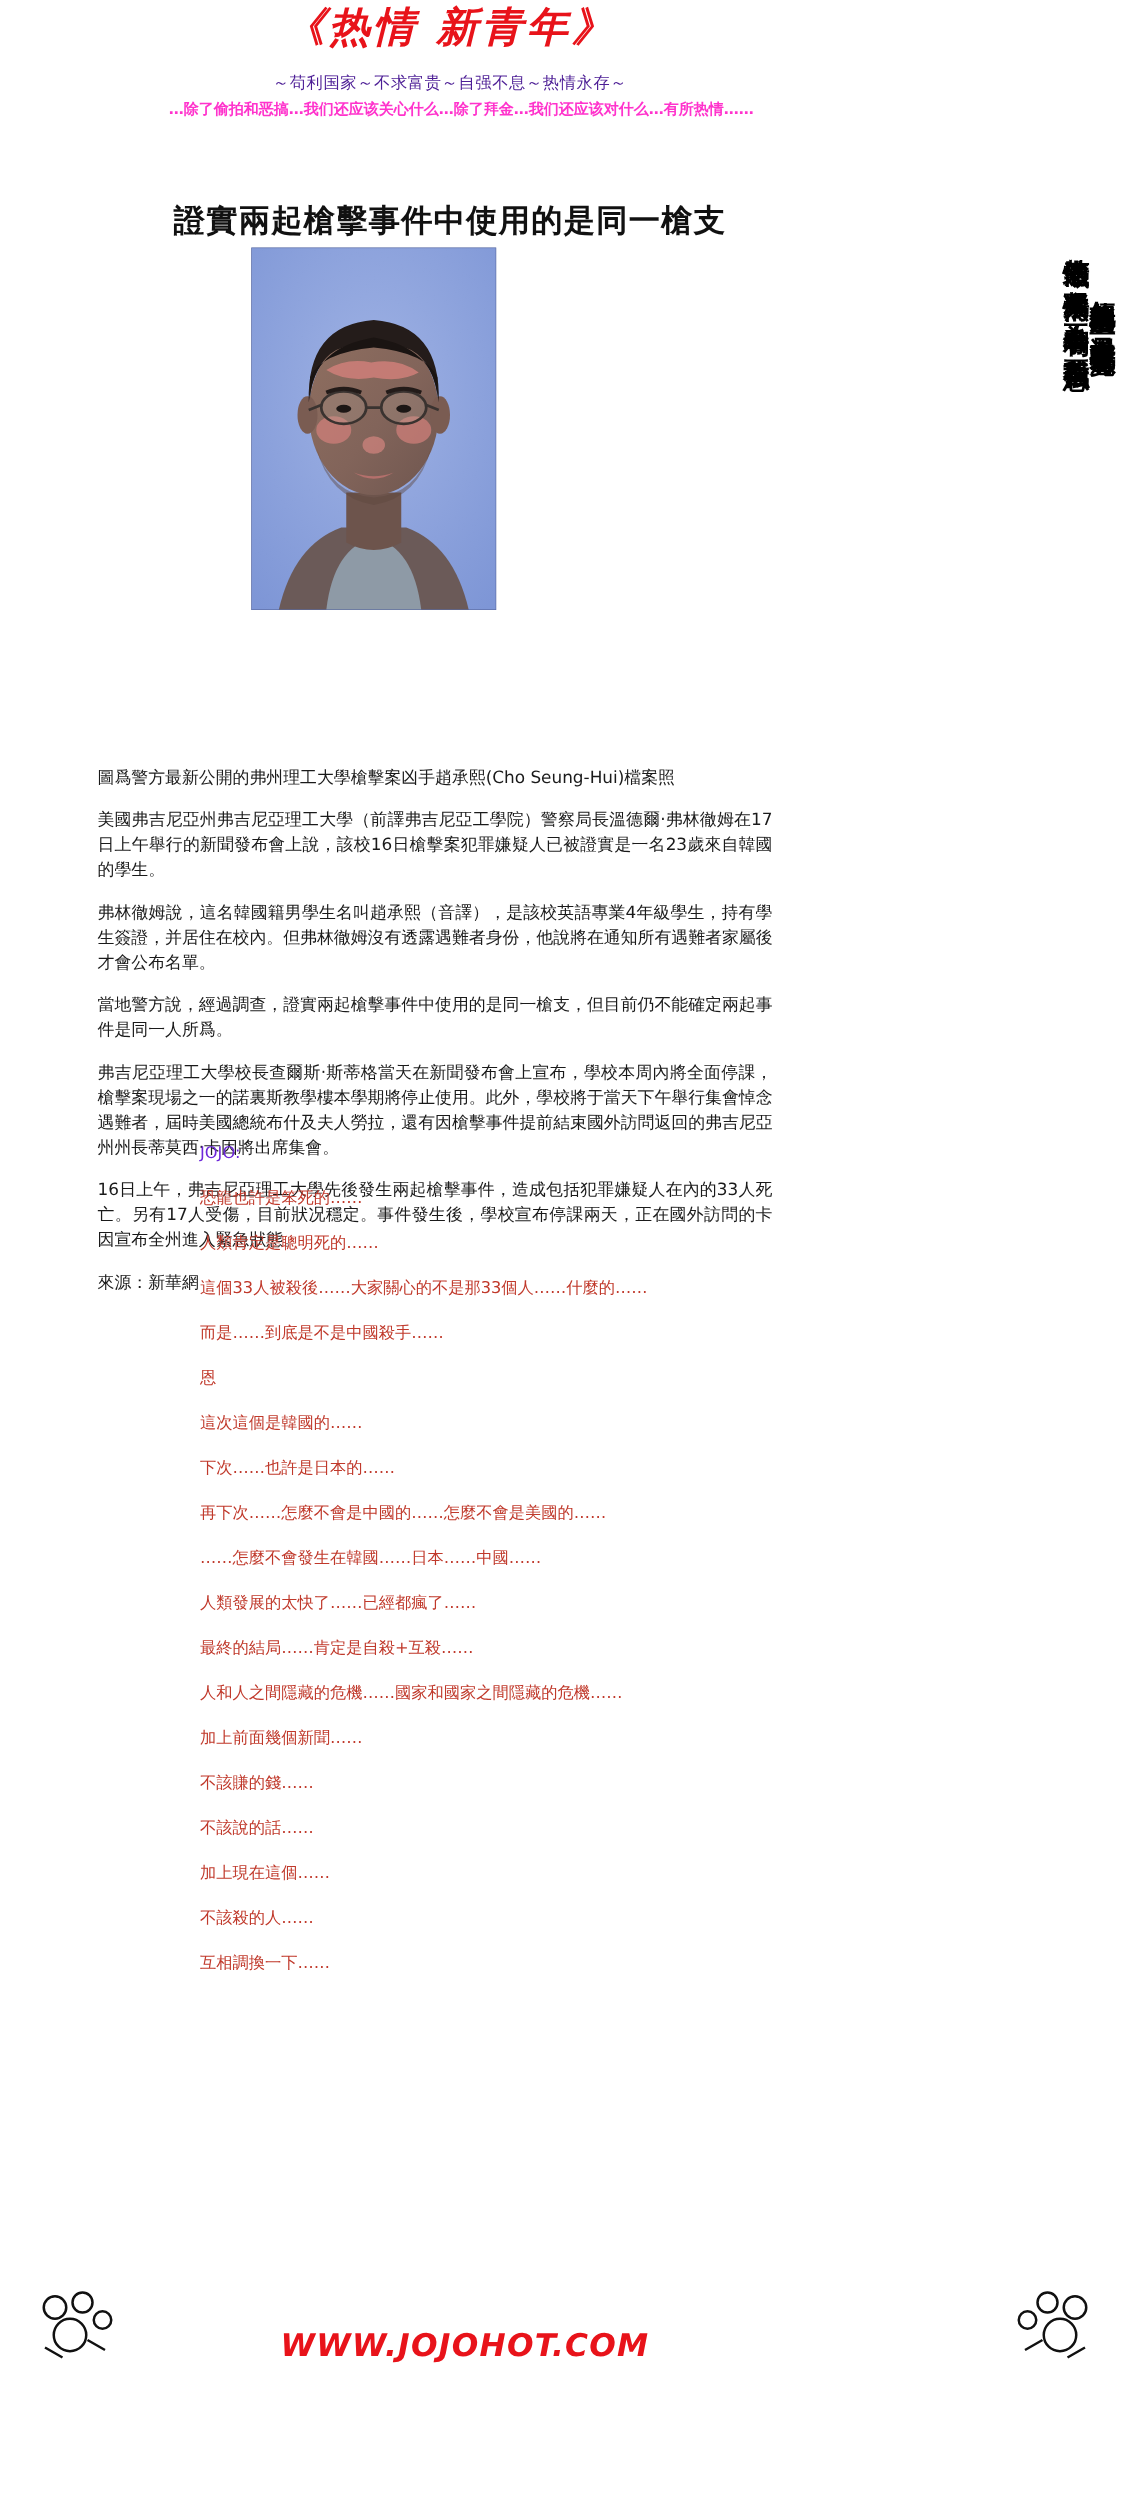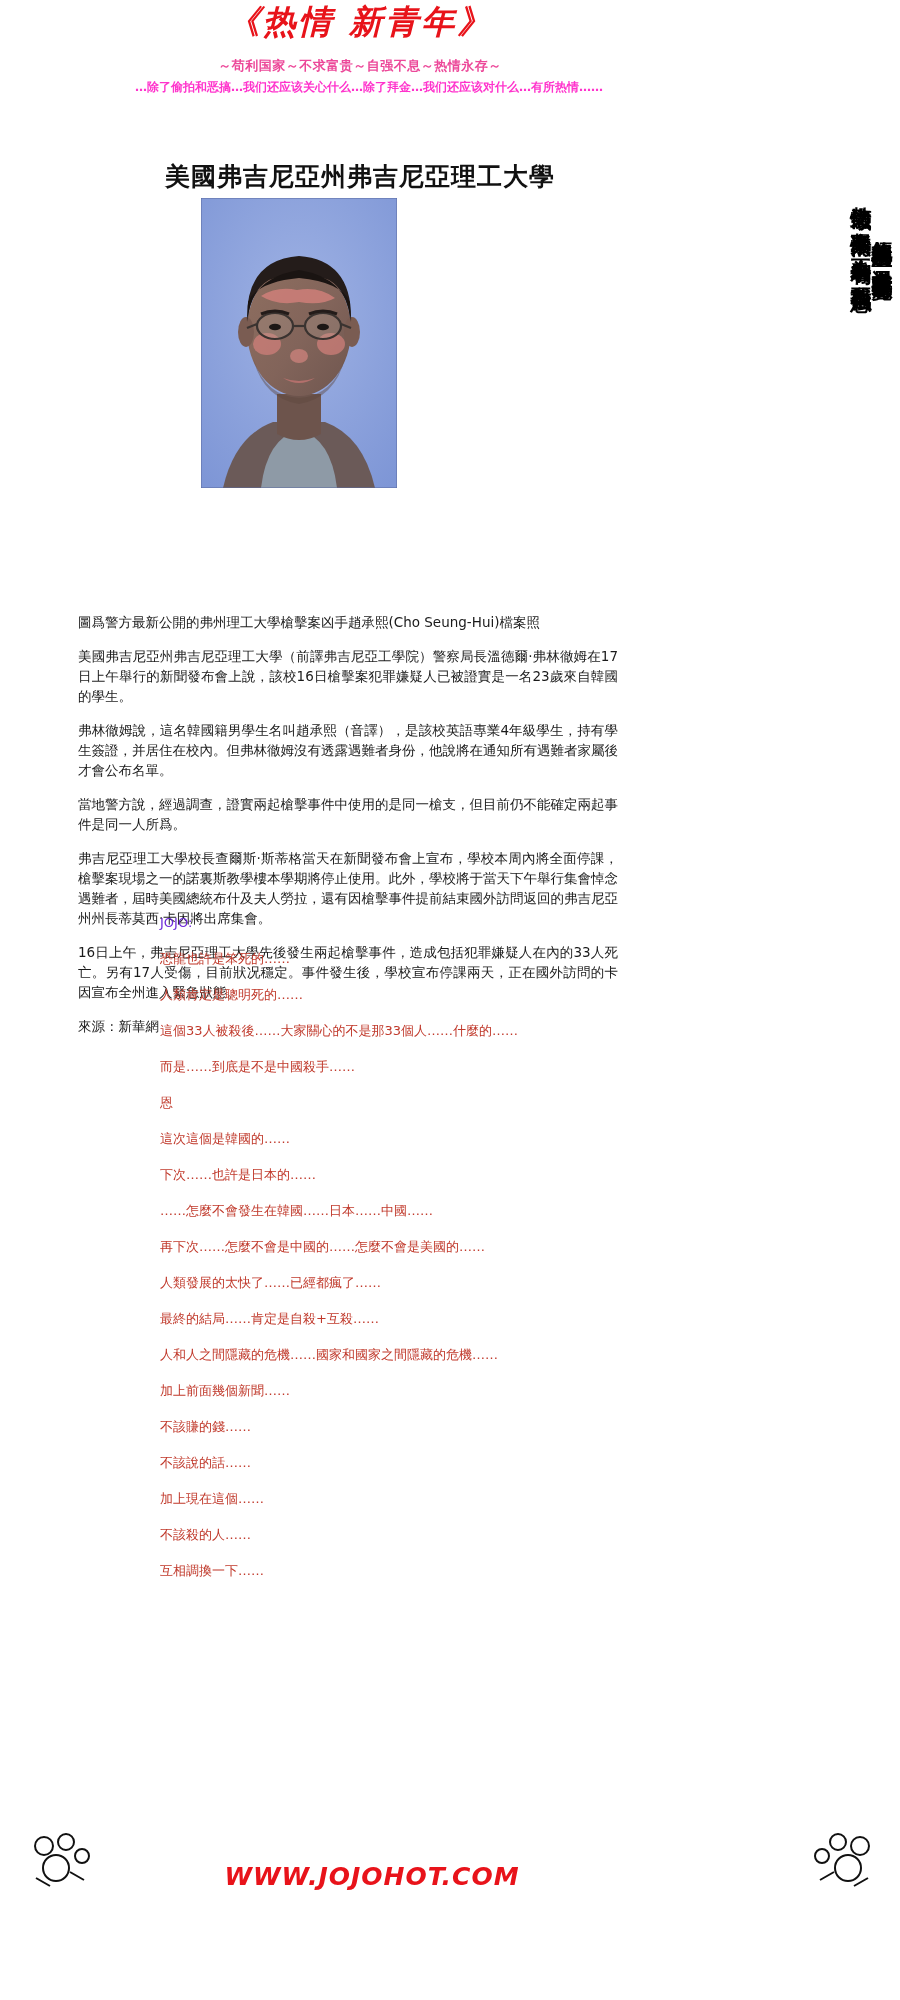--- a/index.html
+++ b/index.html
@@ -13,21 +13,21 @@
 
   
   .masthead{position:absolute;left:0;top:0;width:720px;text-align:center;}
   .brand-title{
     font-family:"DejaVu Serif","Liberation Serif",serif;
     font-size:33px;font-weight:700;color:#e8131a;
     letter-spacing:3px;font-style:italic;
     white-space:nowrap;
   }
   .brand-sub1{
-    font-size:13px;font-weight:700;color:#ec4899;
+    font-size:13px;font-weight:400;color:#4c1d95;
     margin-top:12px;letter-spacing:0.5px;white-space:nowrap;
   }
   .brand-sub2{
     font-size:12px;font-weight:700;color:#ff33cc;
     margin-top:4px;letter-spacing:0px;white-space:nowrap;margin-left:18px;
   }
 
   
   .headline{
     position:absolute;left:0;top:160px;width:720px;text-align:center;
@@ -90,21 +90,21 @@
 <body>
 
 <div class="page">
 
   <div class="masthead">
     <div class="brand-title">《热情 新青年》</div>
     <div class="brand-sub1">～苟利国家～不求富贵～自强不息～热情永存～</div>
     <div class="brand-sub2">…除了偷拍和恶搞…我们还应该关心什么…除了拜金…我们还应该对什么…有所热情……</div>
   </div>
 
-  <div class="headline">美國弗吉尼亞州弗吉尼亞理工大學</div>
+  <div class="headline">證實兩起槍擊事件中使用的是同一槍支</div>
 
   <div class="photo-wrap">
     <svg class="photo" viewBox="0 0 196 290" preserveAspectRatio="none">
       <defs>
         <radialGradient id="bgg" cx="50%" cy="40%" r="75%">
           <stop offset="0%" stop-color="#9fb2e4"></stop>
           <stop offset="100%" stop-color="#7e96d6"></stop>
         </radialGradient>
         <linearGradient id="skin" x1="0" y1="0" x2="1" y2="1">
           <stop offset="0%" stop-color="#8f6f60"></stop>
@@ -179,22 +179,22 @@
 
   <div class="jojo">
     <div class="line speaker">JOJO:</div>
     <div class="line">恐龍也許是笨死的……</div>
     <div class="line">人類肯定是聰明死的……</div>
     <div class="line">這個33人被殺後……大家關心的不是那33個人……什麼的……</div>
     <div class="line">而是……到底是不是中國殺手……</div>
     <div class="line">恩</div>
     <div class="line">這次這個是韓國的……</div>
     <div class="line">下次……也許是日本的……</div>
+    <div class="line">再下次……怎麼不會是中國的……怎麼不會是美國的……</div>
     <div class="line">……怎麼不會發生在韓國……日本……中國……</div>
-    <div class="line">再下次……怎麼不會是中國的……怎麼不會是美國的……</div>
     <div class="line">人類發展的太快了……已經都瘋了……</div>
     <div class="line">最終的結局……肯定是自殺+互殺……</div>
     <div class="line">人和人之間隱藏的危機……國家和國家之間隱藏的危機……</div>
     <div class="line">加上前面幾個新聞……</div>
     <div class="line">不該賺的錢……</div>
     <div class="line">不該說的話……</div>
     <div class="line">加上現在這個……</div>
     <div class="line">不該殺的人……</div>
     <div class="line">互相調換一下……</div>
   </div>

